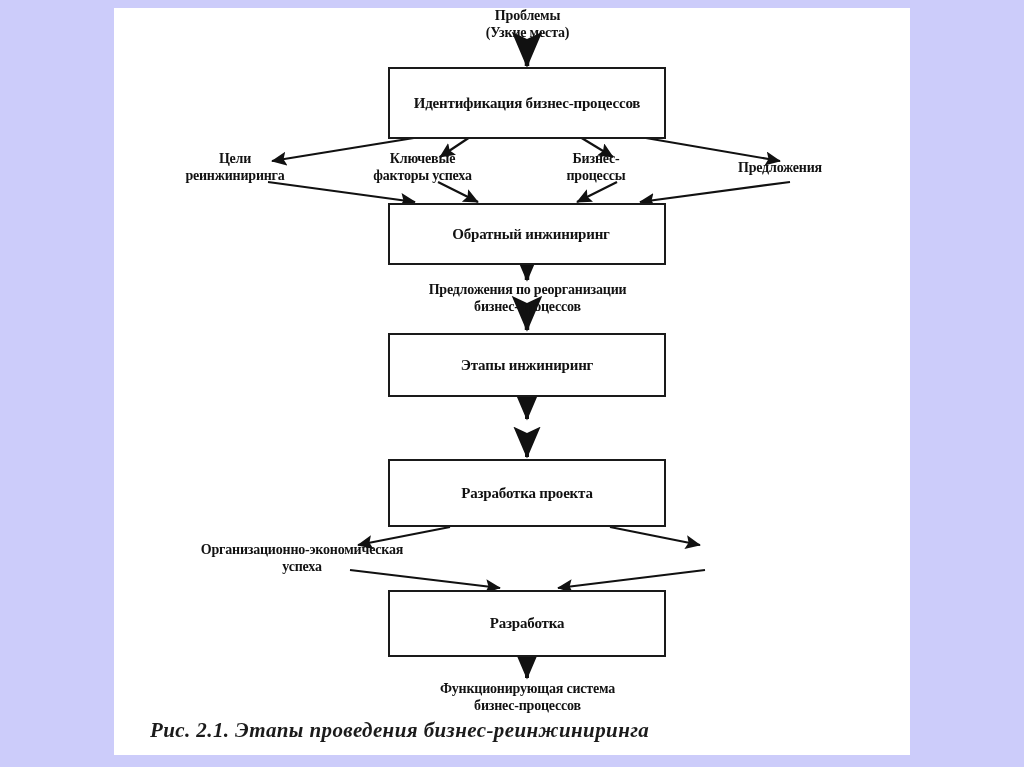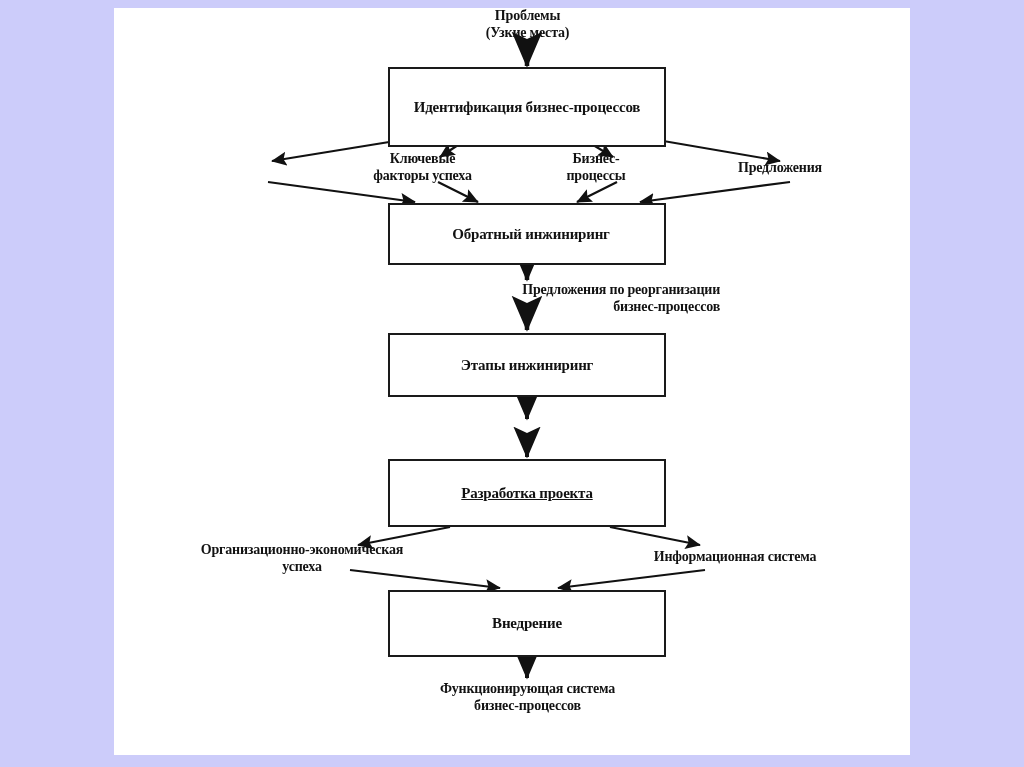--- a/index.html
+++ b/index.html
@@ -117,46 +117,48 @@
 
     <line x1="350" y1="570" x2="500" y2="588" stroke="#111111" stroke-width="2.2" marker-end="url(#ahb)"></line>
     <line x1="705" y1="570" x2="558" y2="588" stroke="#111111" stroke-width="2.2" marker-end="url(#ahb)"></line>
 
     <line x1="527" y1="657" x2="527" y2="678" stroke="#111111" stroke-width="4.0" marker-end="url(#ah)"></line>
   </svg>
 
   <div class="flow-label" style="left:440px; top:8px; width:175px;">Проблемы
 (Узкие места)</div>
 
-  <div class="node" style="left:388px; top:67px; width:278px; height:80px;">Идентификация
+  <div class="node" style="left:388px; top:67px; width:278px; height:72px;">Идентификация
 бизнес-процессов</div>
 
+  <div class="flow-label" style="left:140px; top:151px; width:190px;">Цели
+реинжиниринга</div>
 
   <div class="flow-label" style="left:536px; top:151px; width:120px;">Бизнес-
 процессы</div>
 
   <div class="flow-label" style="left:335px; top:151px; width:175px;">Ключевые
 факторы успеха</div>
 
   <div class="flow-label" style="left:700px; top:160px; width:160px;">Предложения</div>
 
   <div class="node" style="left:388px; top:203px; width:278px; height:62px;padding-left:8px;">Обратный инжиниринг</div>
 
-  <div class="flow-label" style="left:335px; top:282px; width:385px;text-align:right;">Предложения по реорганизации
+  <div class="flow-label" style="left:335px; top:282px; width:385px;">Предложения по реорганизации
 бизнес-процессов</div>
 
   <div class="node" style="left:388px; top:333px; width:278px; height:64px;">Этапы инжиниринг</div>
 
 
-  <div class="node" style="left:388px; top:459px; width:278px; height:68px;text-decoration:underline;">Разработка проекта</div>
+  <div class="node" style="left:388px; top:459px; width:278px; height:68px;">Разработка проекта</div>
 
   <div class="flow-label" style="left:122px; top:542px; width:360px;">Организационно-экономическая
 успеха</div>
 
-  <div class="flow-label" style="left:590px; top:549px; width:290px;">Информационная  система</div>
 
-  <div class="node" style="left:388px; top:590px; width:278px; height:67px;">Внедрение</div>
+  <div class="node" style="left:388px; top:590px; width:278px; height:67px;">Разработка</div>
 
   <div class="flow-label" style="left:345px; top:681px; width:365px;font-family:Liberation Serif, serif;">Функционирующая  система
 бизнес-процессов</div>
 
+  <div class="caption">Рис. 2.1. Этапы проведения бизнес-реинжиниринга</div>
 
 </div>
 
 </body></html>

